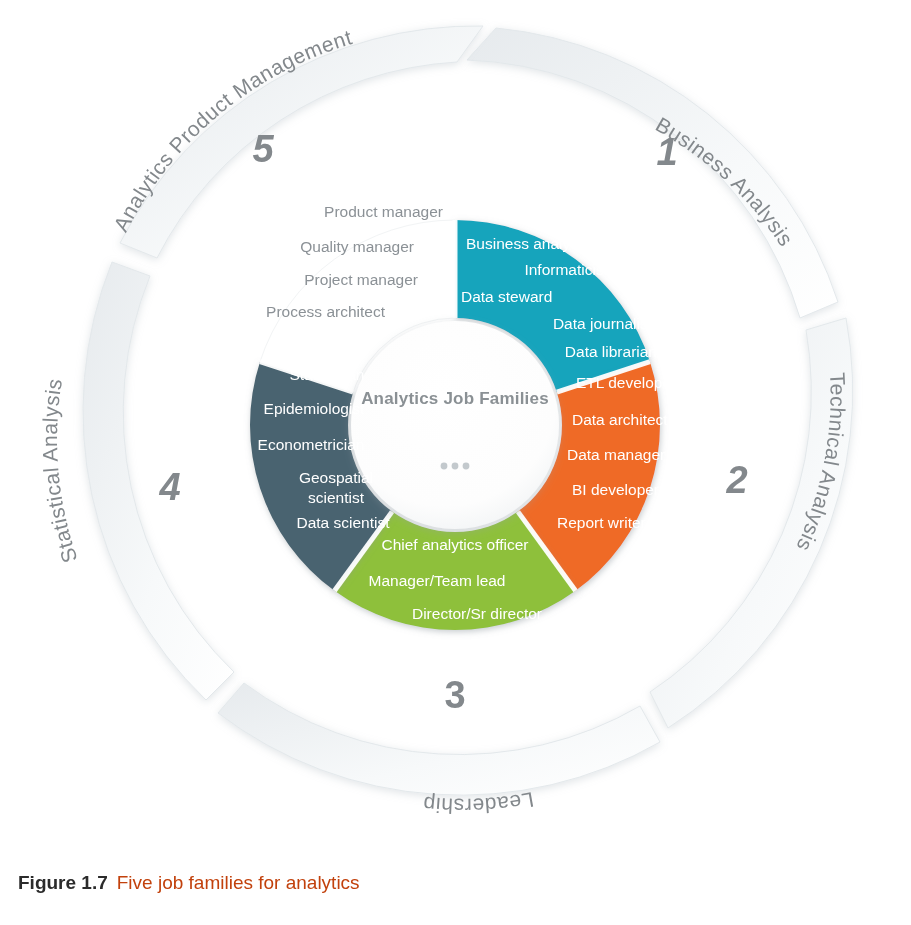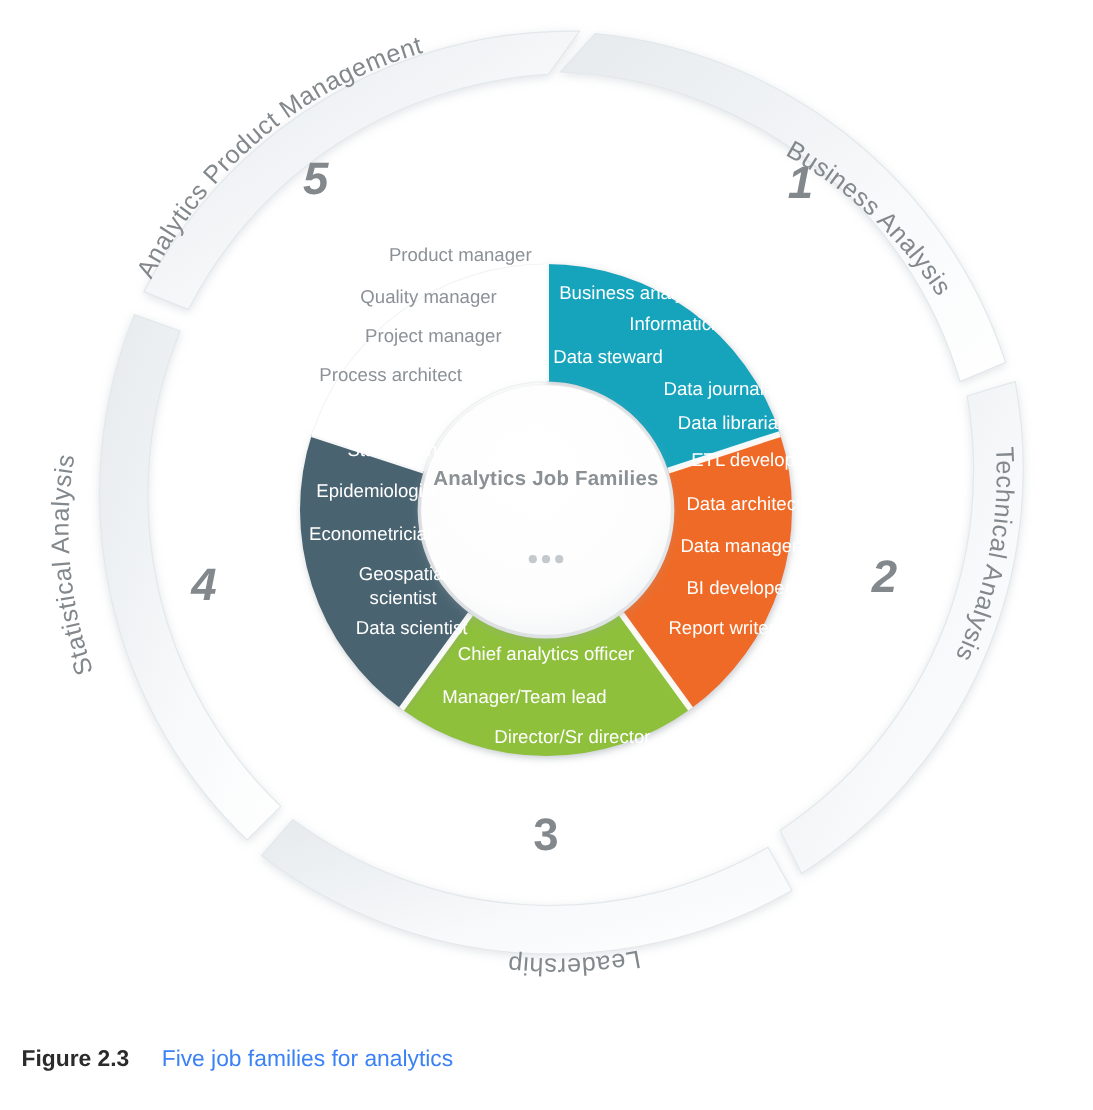--- a/index.html
+++ b/index.html
@@ -50,21 +50,21 @@
   #caption{
     position:absolute;
     left:18px;
     top:872px;
     font-family:"Liberation Sans", sans-serif;
     font-size:19px;
     color:#2b2b2b;
     white-space:nowrap;
   }
   #caption .fig-num{font-weight:bold;}
-  #caption .fig-text{color:#3b82f6;margin-left:27px;}
+  #caption .fig-text{color:#c2410c;margin-left:9px;}
 </style>
 </head>
 <body>
 
 <div id="figure-wrap">
 <svg id="wheel" viewBox="0 0 911 840">
   <defs>
     <linearGradient id="gradShadowA" x1="0" y1="0" x2="0" y2="1">
       <stop offset="0%" stop-color="#ffffff"></stop>
       <stop offset="100%" stop-color="#dfe4e7"></stop>
@@ -220,14 +220,14 @@
       <textPath href="#arcStatistical" startOffset="10%">Statistical Analysis</textPath>
     </text>
     <text class="ring-text">
       <textPath href="#arcProduct" startOffset="8%">Analytics Product Management</textPath>
     </text>
   </g>
 </svg>
 </div>
 
 <div id="caption">
-  <span class="fig-num">Figure 2.3</span><span class="fig-text">Five job families for analytics</span>
+  <span class="fig-num">Figure 1.7</span><span class="fig-text">Five job families for analytics</span>
 </div>
 
 </body></html>

